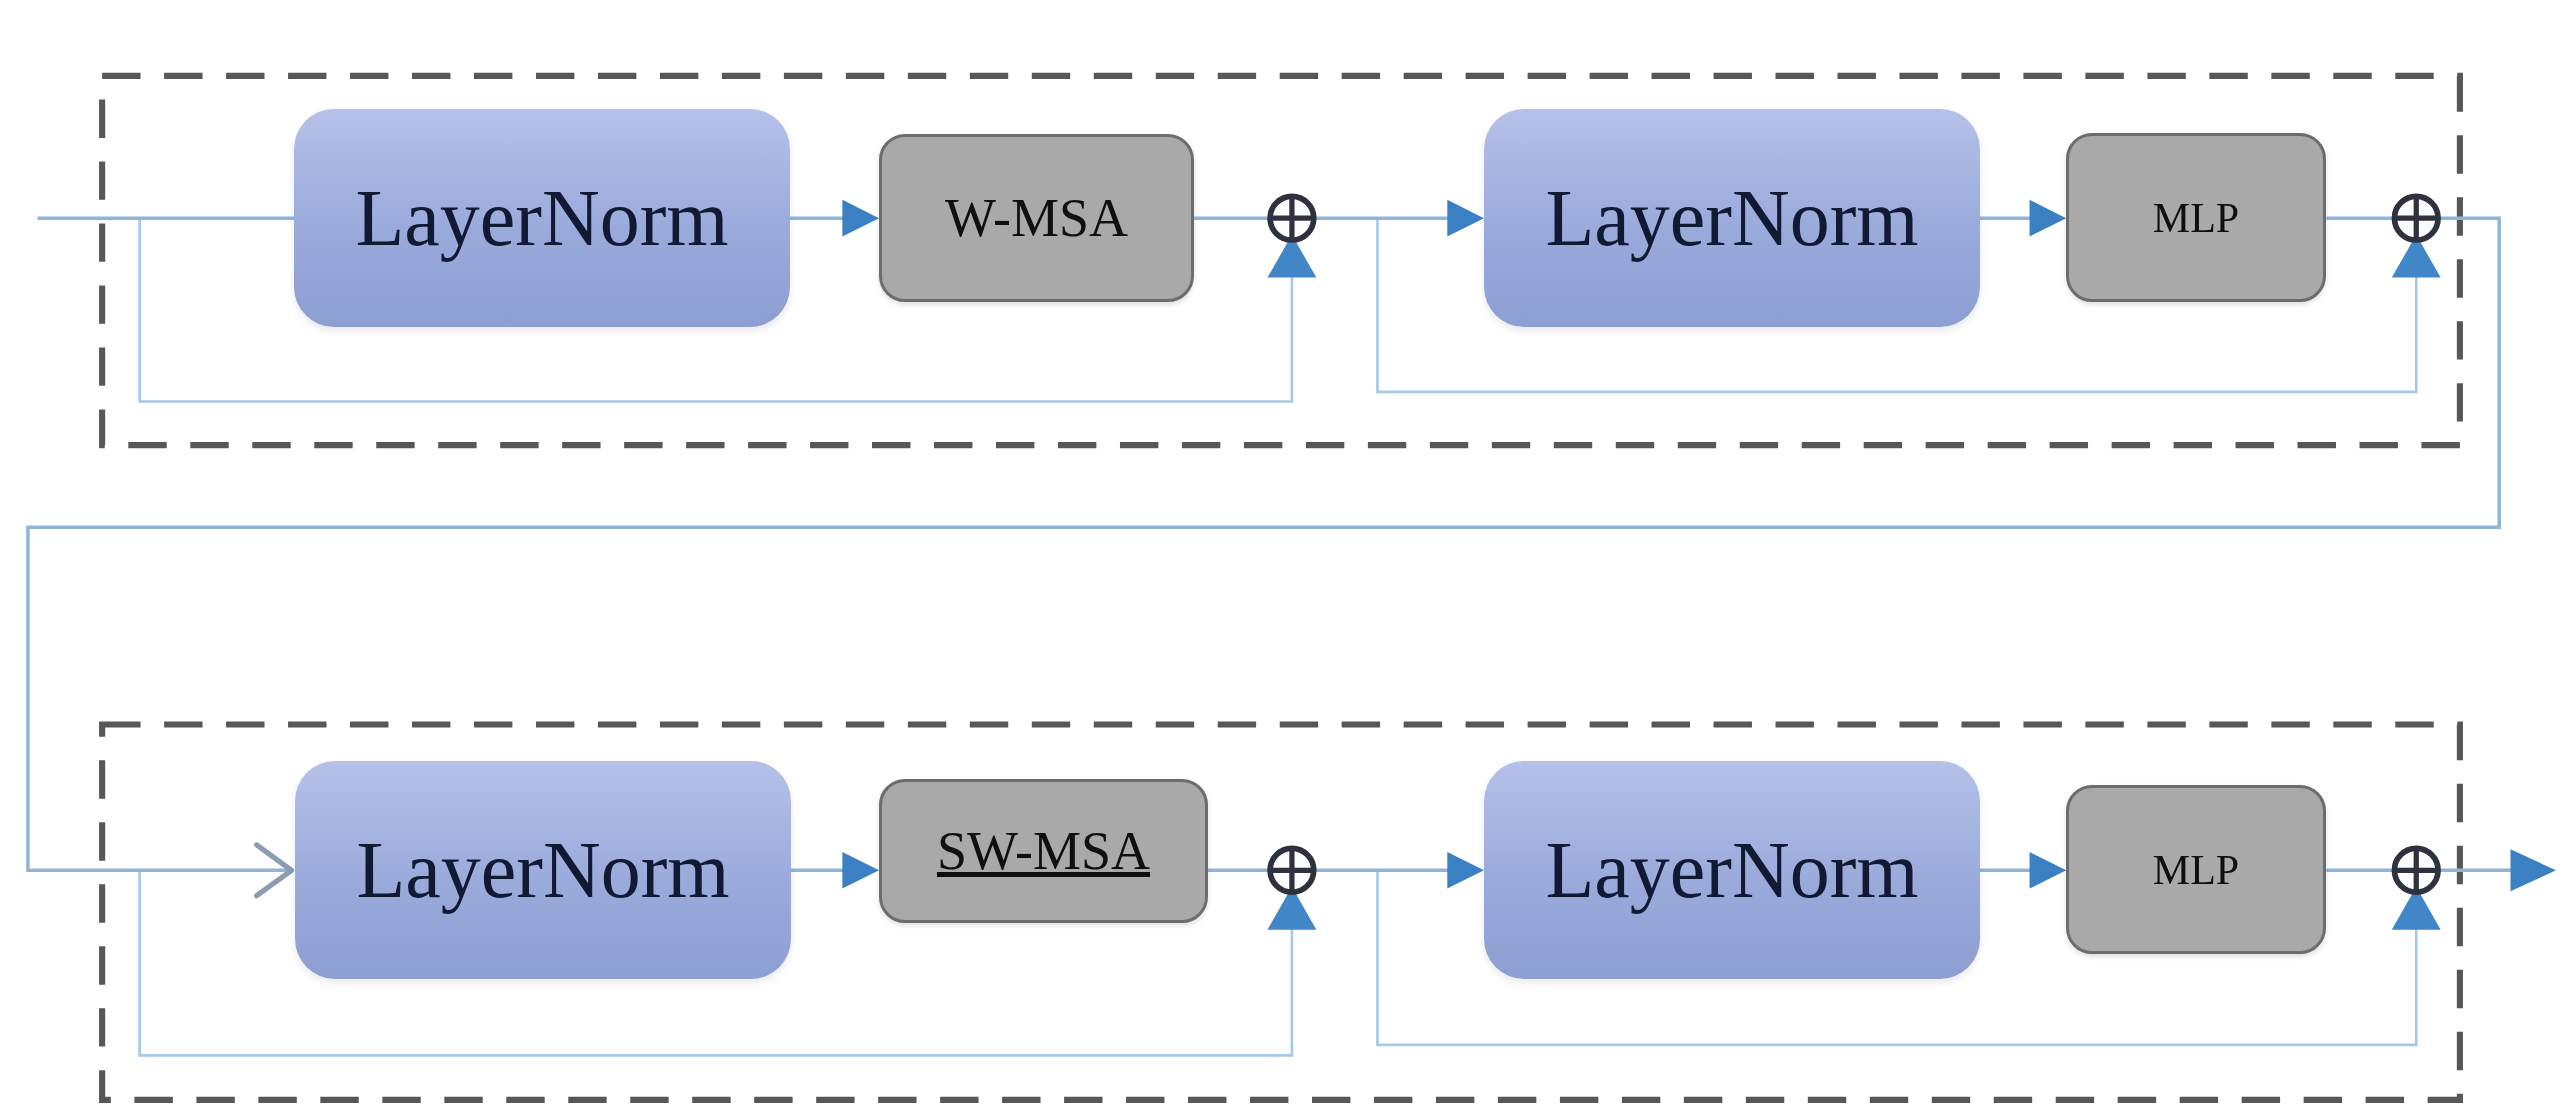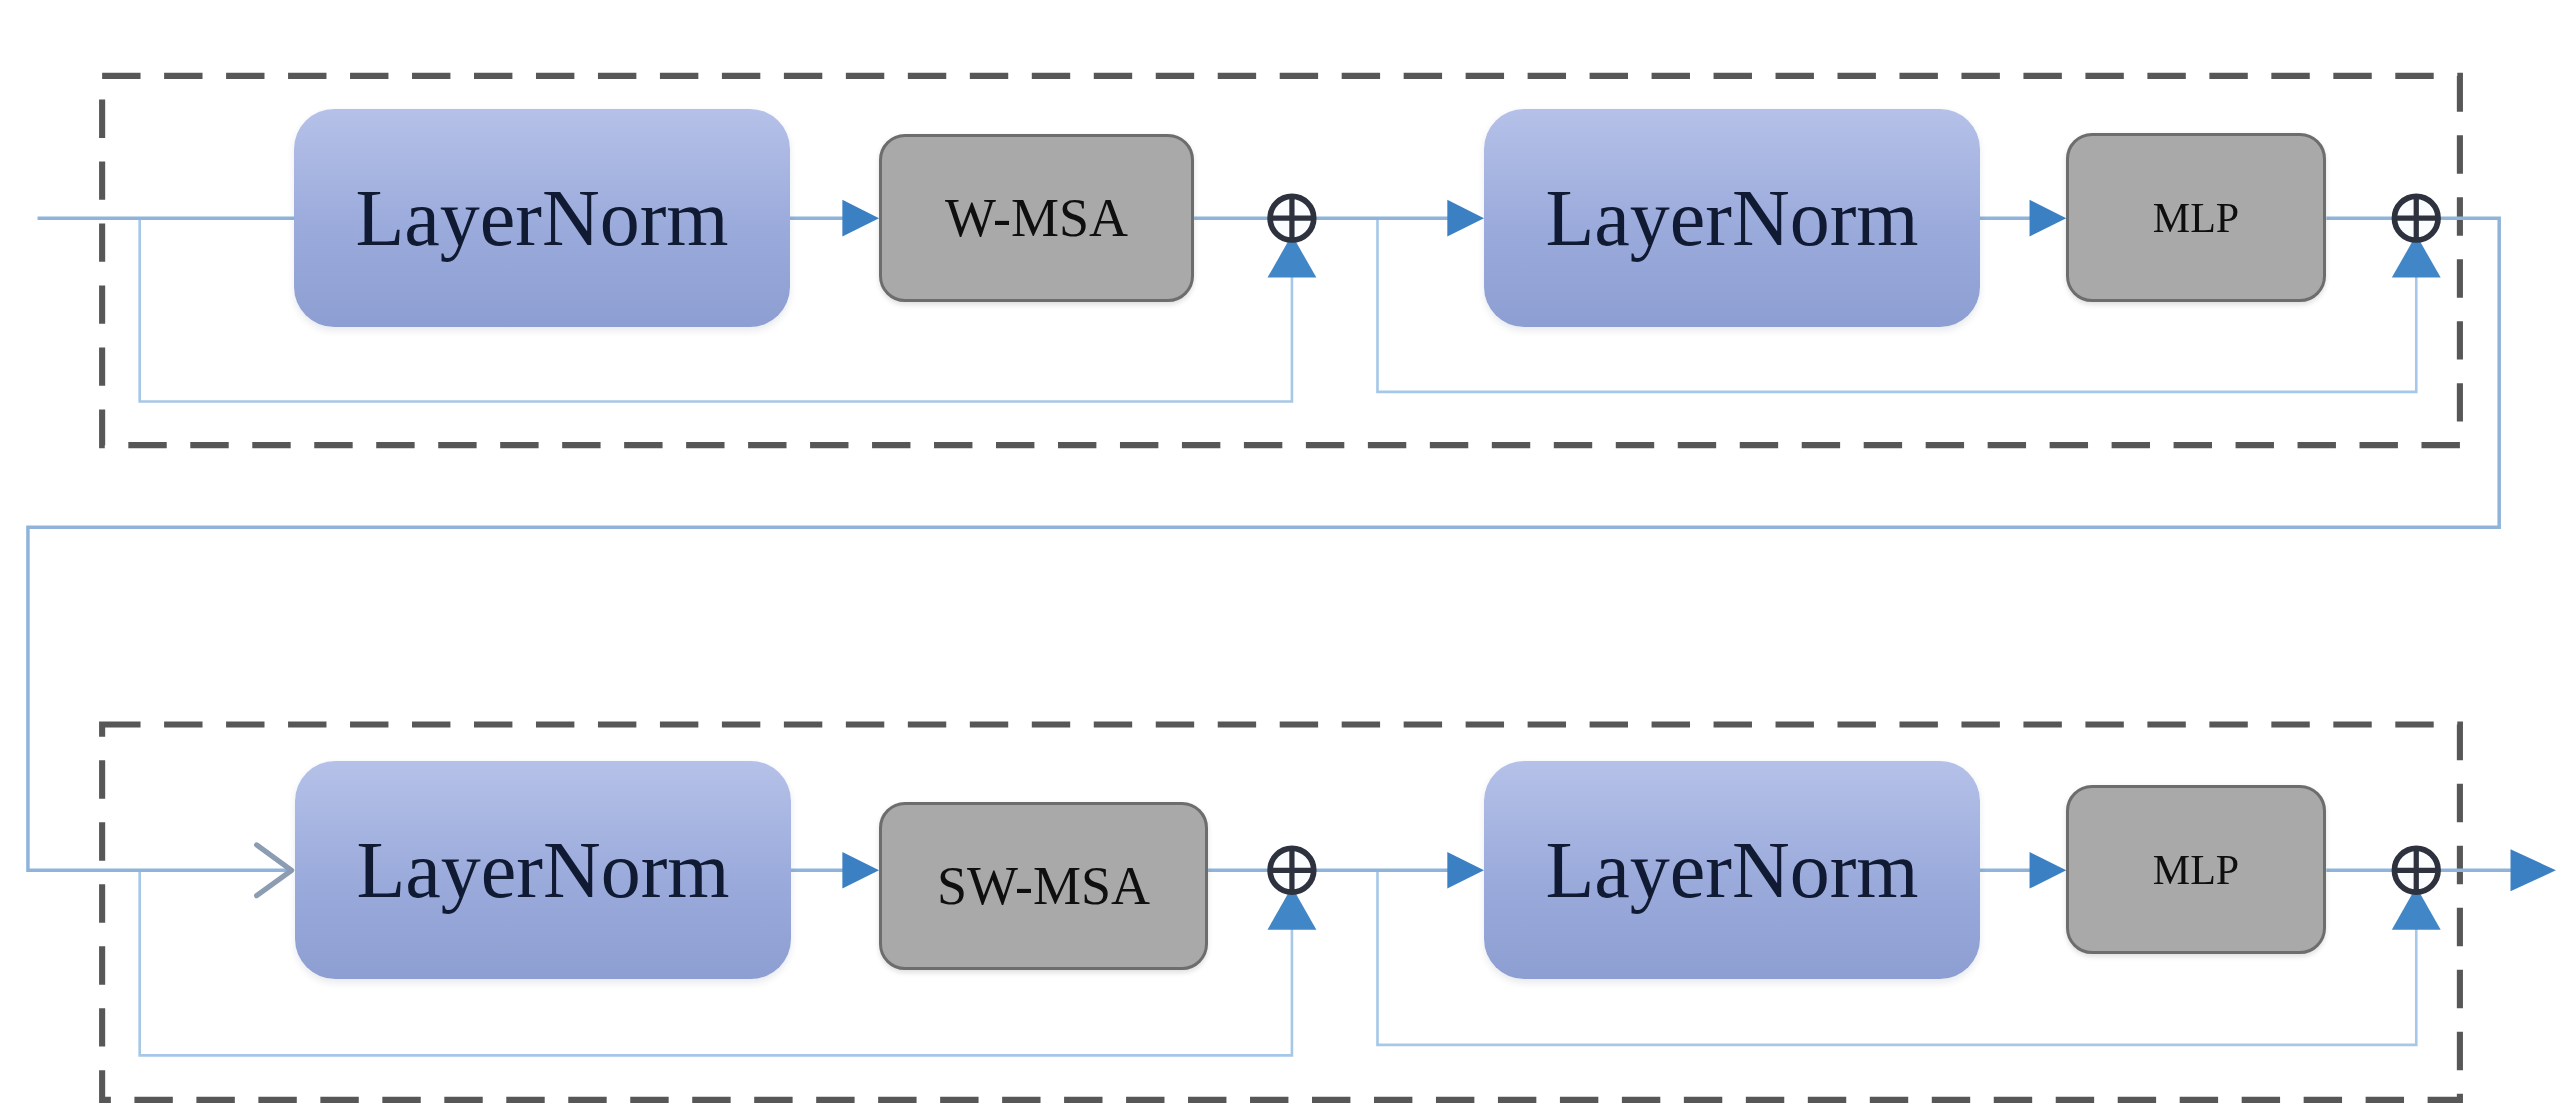--- a/index.html
+++ b/index.html
@@ -47,21 +47,21 @@
   }
   .node.msa { font-size: 54px; }
   .node.mlp { font-size: 42px; }
 
   
   #ln1   { left: 294px;  top: 68px;  width: 496px; height: 218px; }
   #wmsa  { left: 879px; top: 93px; width: 315px; height: 168px; }
   #ln2   { left: 1484px; top: 68px;  width: 496px; height: 218px; }
   #mlp1  { left: 2066px; top: 92px; width: 260px; height: 169px; }
   #ln3   { left: 295px;  top: 720px; width: 496px; height: 218px; }
-  #swmsa { left: 879px; top: 761px; width: 329px; height: 168px; }
+  #swmsa { left: 879px; top: 738px; width: 329px; height: 144px; text-decoration: underline; }
   #ln4   { left: 1484px; top: 720px; width: 496px; height: 218px; }
   #mlp2  { left: 2066px; top: 744px; width: 260px; height: 169px; }
 </style>
 </head>
 <body>
 
 <div class="canvas">
 
   <svg class="lines-layer" viewBox="0 0 2951 1267" xmlns="http://www.w3.org/2000/svg">
 

